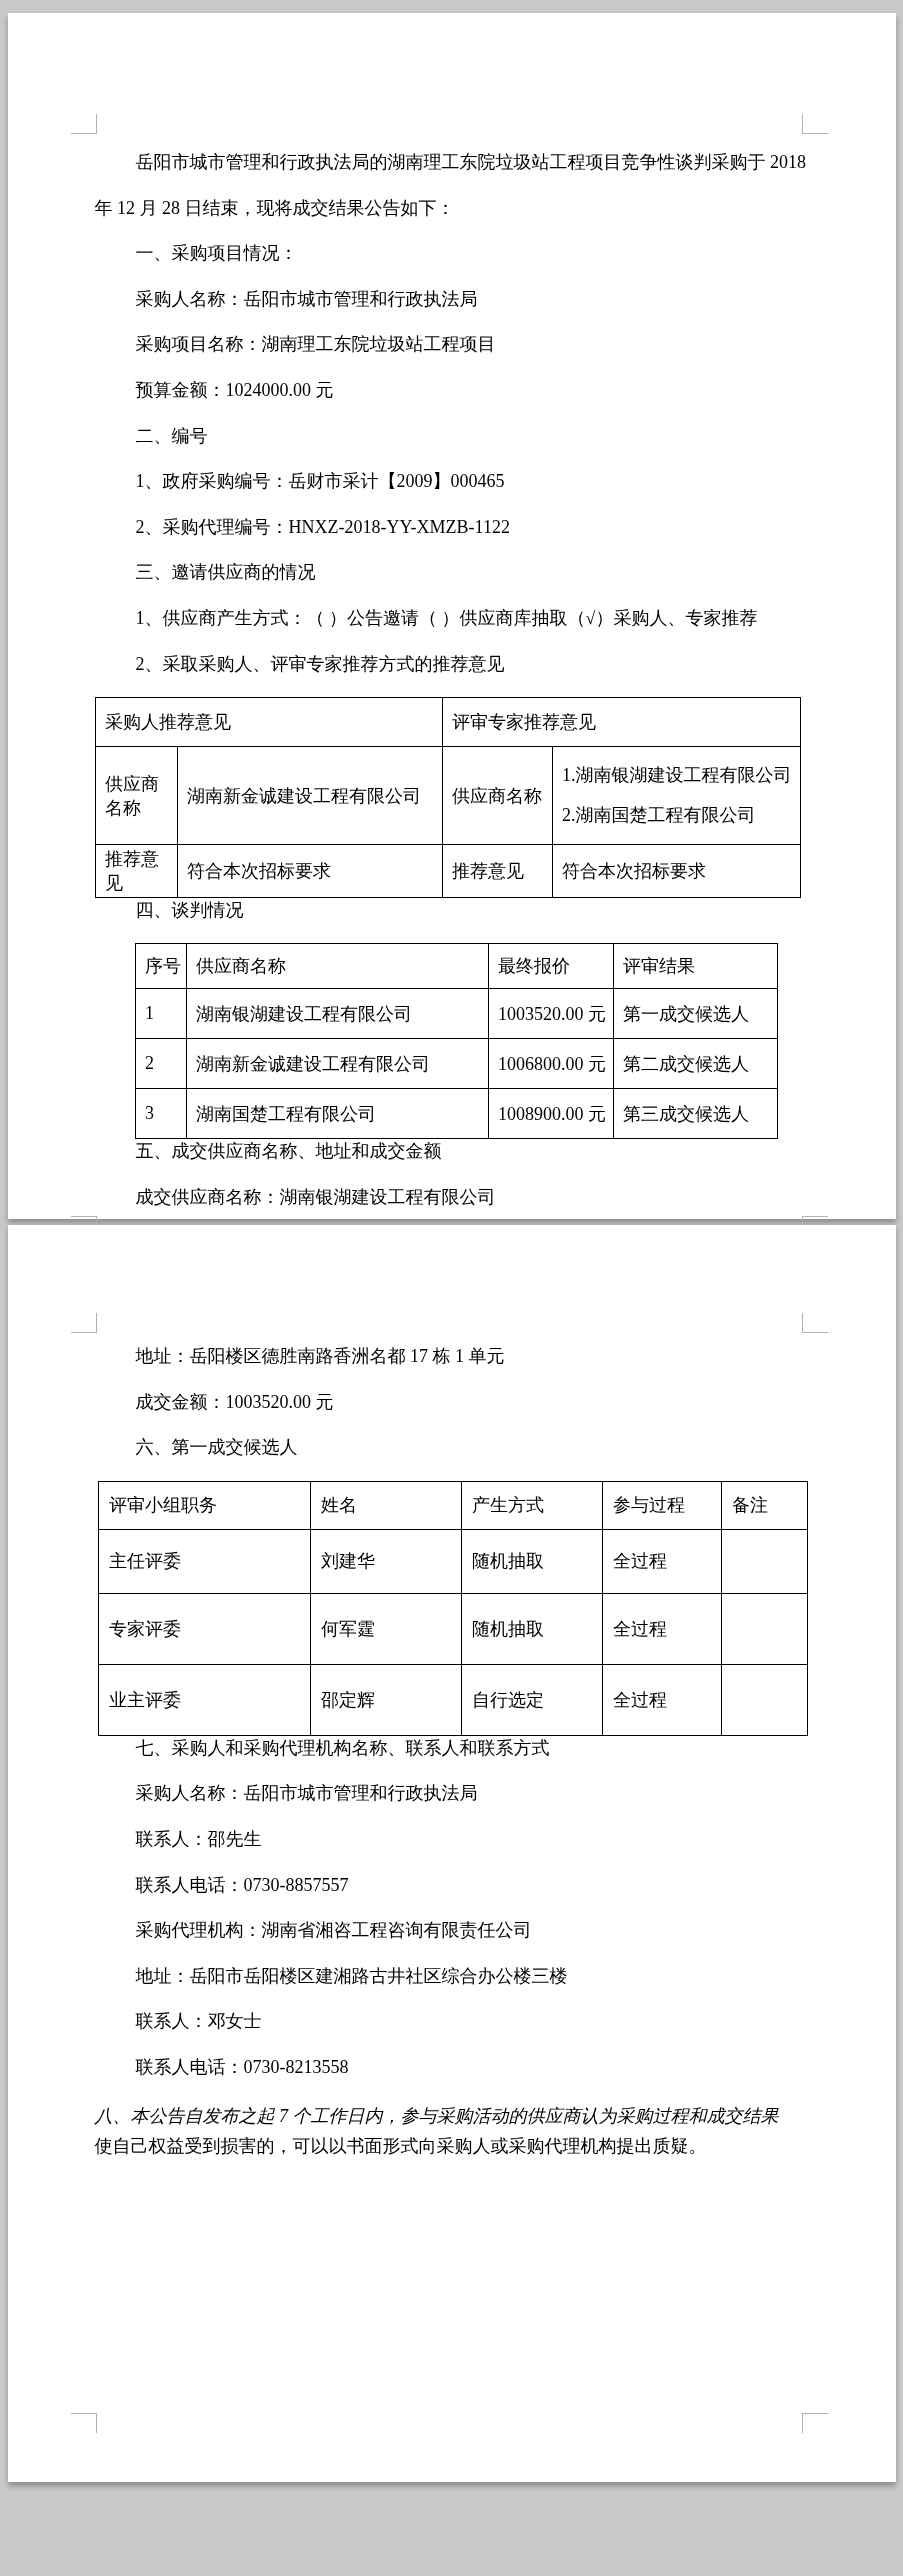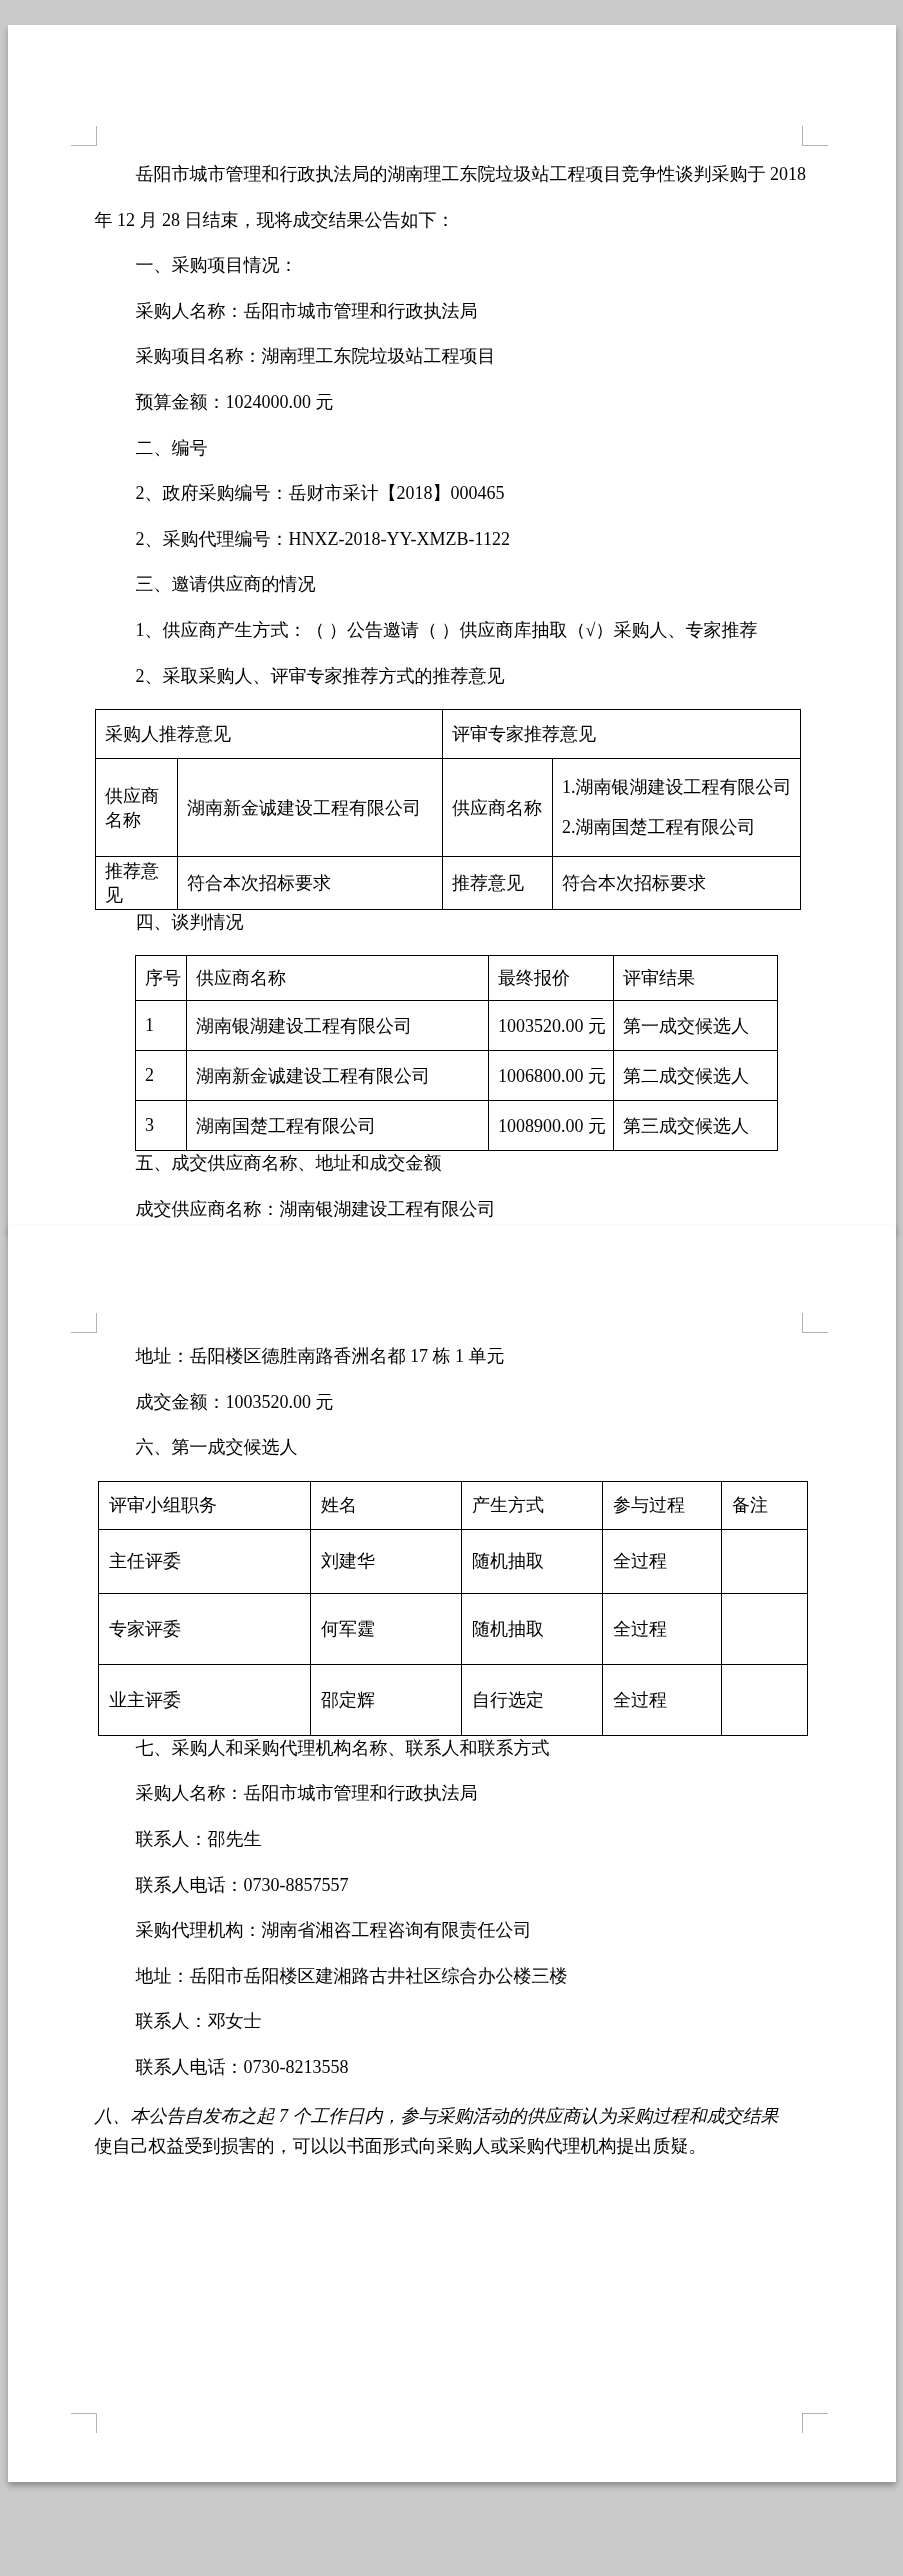--- a/index.html
+++ b/index.html
@@ -6,21 +6,21 @@
   body{
     width:904px;height:2576px;position:relative;
     background:#c9c9c9;
     font-family:"Liberation Serif","DejaVu Serif",serif;
     color:#000;overflow:hidden;
   }
   .page{
     position:absolute;left:7.6px;width:888px;background:#ffffff;
     box-shadow:0 3.8px 5.7px rgba(0,0,0,0.30);
   }
-  .page-1{top:25px;height:1206px;}
+  .page-1{top:13px;height:1206px;}
   .page-2{top:1225px;height:1257px;}
   .content{margin-left:87px;margin-right:95px;width:706px;}
   .page-1 .content{padding-top:137px;}
   .page-2 .content{padding-top:119px;}
   p.line{
     font-size:18px;line-height:25.6px;margin:0 0 20px 0;
     white-space:nowrap;
   }
   .indent{padding-left:41px;}
   p.tight{font-size:18px;line-height:30px;margin:0;white-space:nowrap;}
@@ -72,21 +72,21 @@
   <div class="mark br"></div>
 
   <div class="content">
     <p class="line indent">岳阳市城市管理和行政执法局的湖南理工东院垃圾站工程项目竞争性谈判采购于 2018</p>
     <p class="line">年 12 月 28 日结束，现将成交结果公告如下：</p>
     <p class="line indent">一、采购项目情况：</p>
     <p class="line indent">采购人名称：岳阳市城市管理和行政执法局</p>
     <p class="line indent">采购项目名称：湖南理工东院垃圾站工程项目</p>
     <p class="line indent">预算金额：1024000.00 元</p>
     <p class="line indent">二、编号</p>
-    <p class="line indent">2、政府采购编号：岳财市采计【2018】000465</p>
+    <p class="line indent">1、政府采购编号：岳财市采计【2009】000465</p>
     <p class="line indent">2、采购代理编号：HNXZ-2018-YY-XMZB-1122</p>
     <p class="line indent">三、邀请供应商的情况</p>
     <p class="line indent">1、供应商产生方式：（ ）公告邀请（ ）供应商库抽取（√）采购人、专家推荐</p>
     <p class="line indent">2、采取采购人、评审专家推荐方式的推荐意见</p>
 
     <table class="t1">
       <colgroup>
           <col style="width:82px">
           <col style="width:265px">
           <col style="width:110px">

